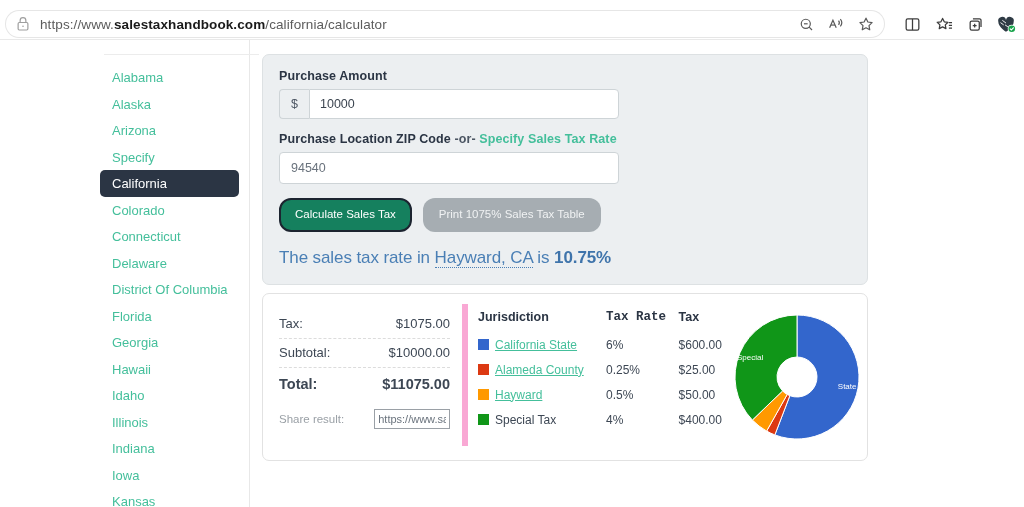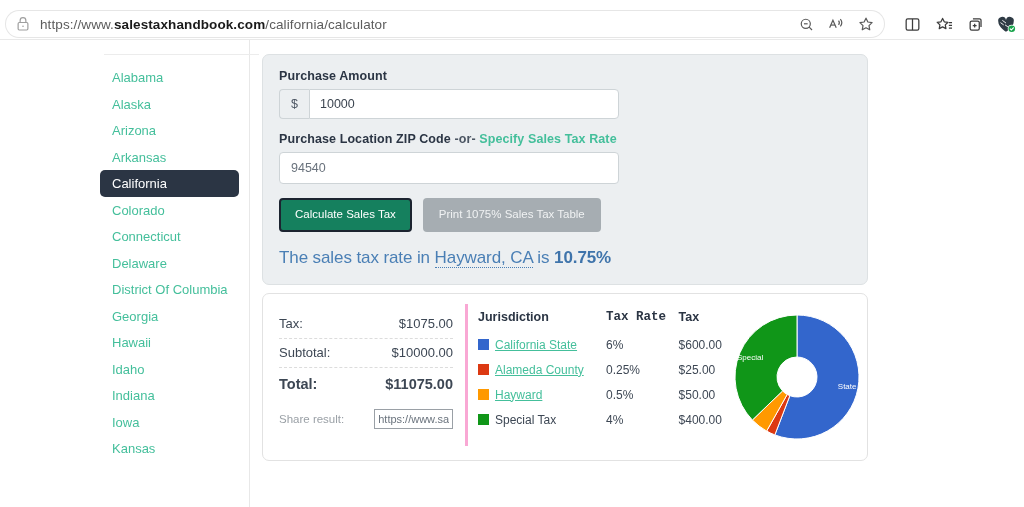--- a/index.html
+++ b/index.html
@@ -125,21 +125,21 @@
     font-size: 12.5px;
     color: #6a737d;
     font-family: "Liberation Sans", sans-serif;
     margin-bottom: 14px;
     display: block;
   }
 
   .btn-row { display: flex; gap: 11px; align-items: center; margin-bottom: 16px; }
   .btn {
     font-size: 11.5px;
-    border-radius: 4px;
+    border-radius: 12px;
     padding: 9px 14px;
     font-family: "Liberation Sans", sans-serif;
     line-height: 1;
     white-space: nowrap;
   }
   .btn-primary {
     background: #15805e;
     color: #ffffff;
     border: 2px solid #1c2430;
     font-weight: 400;
@@ -168,21 +168,21 @@
     margin-top: 8px;
     background: #ffffff;
     border: 1px solid #e2e2e2;
     border-radius: 7px;
     display: flex;
     padding: 10px 0 14px 0;
     width: 606px;
   }
   .totals {
     width: 205px; flex: 0 0 205px;
-    border-right: 3px solid #f9a8d4;
+    border-right: 6px solid #f9a8d4;
     padding: 6px 12px 0 16px;
   }
   .totals-row {
     display: flex; justify-content: space-between; align-items: baseline;
     border-bottom: 1px dashed #dcdcdc;
     padding: 6px 0 7px 0;
     font-size: 13px;
     color: #3d4754;
   }
   .totals-row.total-row { font-size: 14.5px; font-weight: 700; border-bottom: none; padding-top: 8px; }
@@ -314,29 +314,31 @@
 </div>
 
 <div class="page">
 
   <div class="sidebar">
     <div class="sb-rule"></div>
     <ul class="sb-list" id="state-list">
         <li class="sb-item">Alabama</li>
         <li class="sb-item">Alaska</li>
         <li class="sb-item">Arizona</li>
-        <li class="sb-item">Arkansas</li>
+        <li class="sb-item">Specify</li>
         <li class="sb-item active">California</li>
         <li class="sb-item">Colorado</li>
         <li class="sb-item">Connecticut</li>
         <li class="sb-item">Delaware</li>
         <li class="sb-item">District Of Columbia</li>
+        <li class="sb-item">Florida</li>
         <li class="sb-item">Georgia</li>
         <li class="sb-item">Hawaii</li>
         <li class="sb-item">Idaho</li>
+        <li class="sb-item">Illinois</li>
         <li class="sb-item">Indiana</li>
         <li class="sb-item">Iowa</li>
         <li class="sb-item">Kansas</li>
       </ul>
   </div>
 
   <div class="content">
 
     <div class="calc-panel">
 

